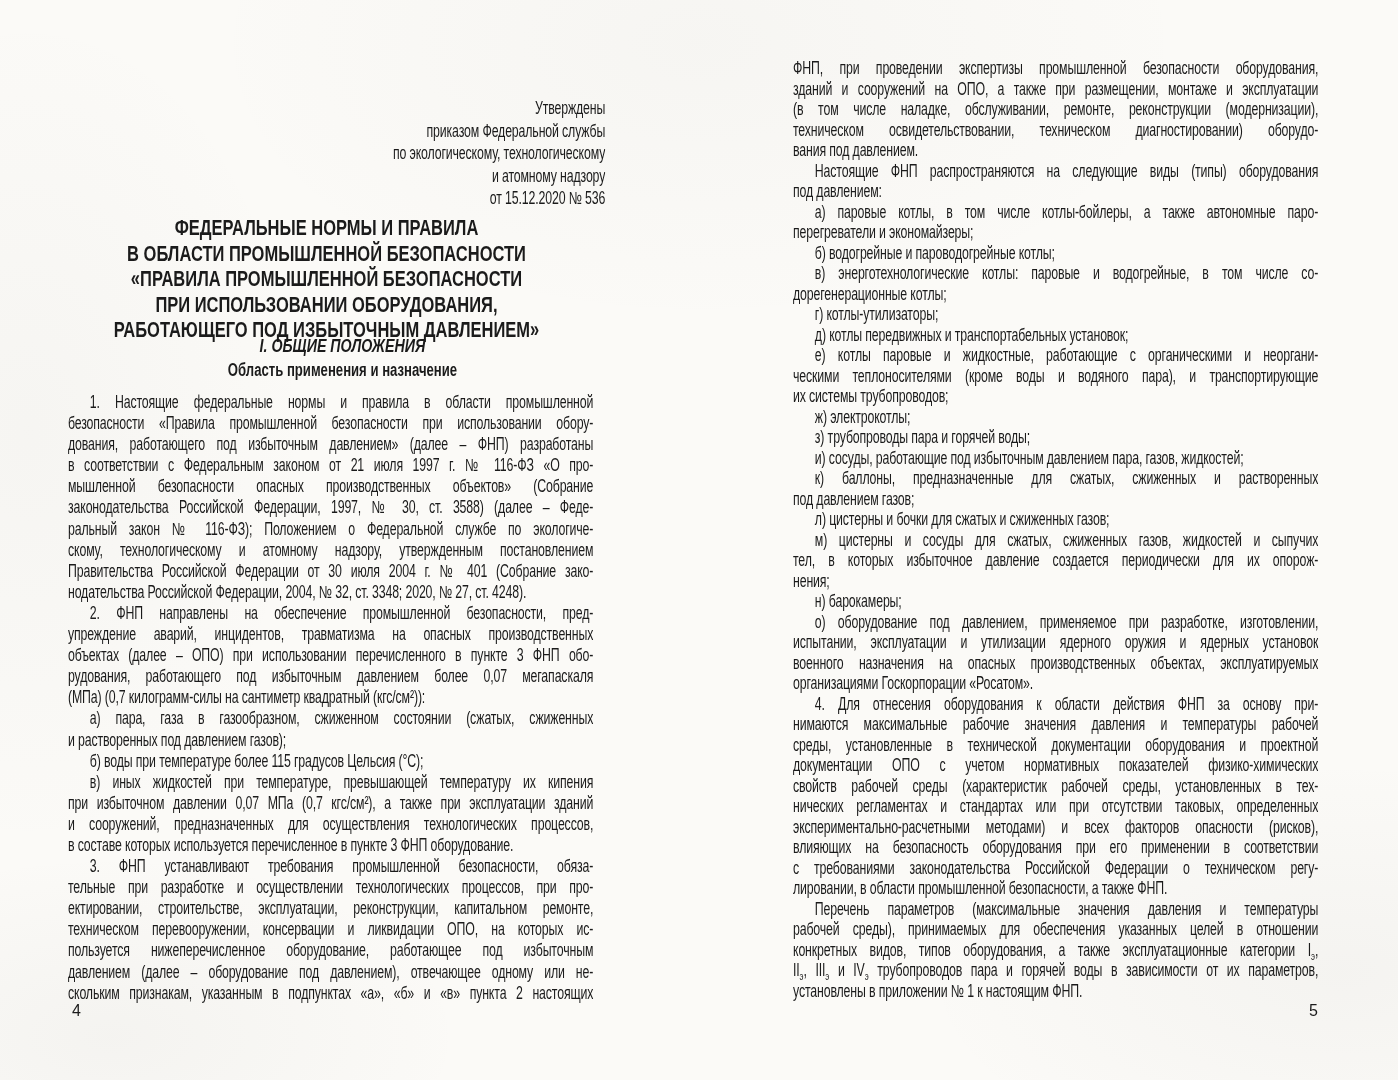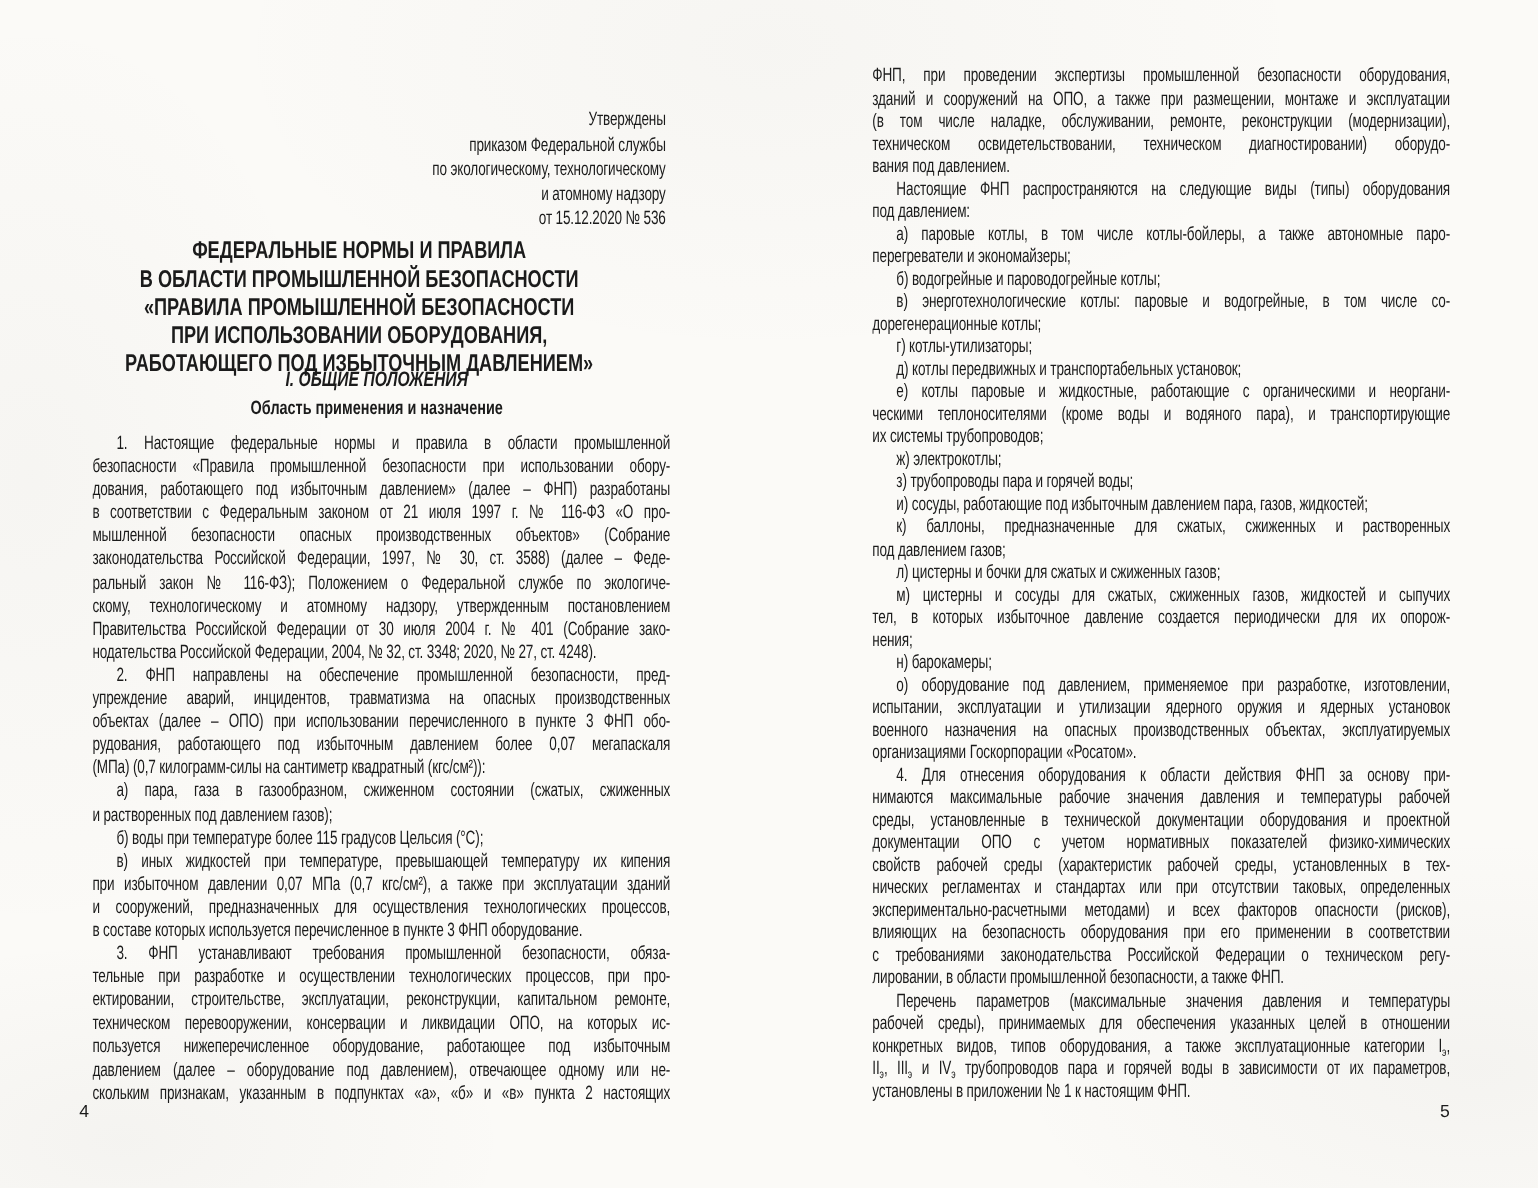--- a/index.html
+++ b/index.html
@@ -56,21 +56,21 @@
   .sec-head .ln, .sub-head .ln {
     width: 700px; transform: scaleX(0.75);
     text-align: center; text-align-last: center;
     font-weight: 700; letter-spacing: 0;
     line-height: 24px; height: 24px;
   }
   .sec-head .ln { font-size: 19px; }
   .sub-head .ln { font-size: 17.5px; }
 
   .body-col { position: absolute; }
-  .body-left  { left: 84px;  top: 392px; }
+  .body-left  { left: 68px;  top: 392px; }
   .body-right { left: 793px; top: 58px; }
   .body-left  .ln { line-height: 21.1px; height: 21.1px; }
   .body-right .ln { line-height: 20.5px; height: 20.5px; }
 
   .page-num { position: absolute; top: 1002px; font-size: 16px; font-weight: 500; }
   .pn-left  { left: 72px; }
   .pn-right { left: 793px; width: 525px; text-align: right; }
 </style>
 </head>
 <body>

